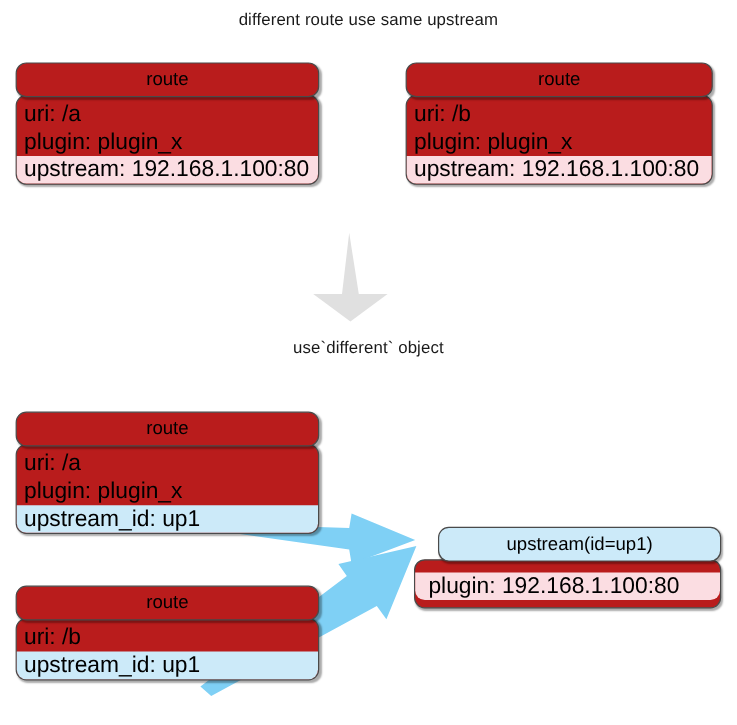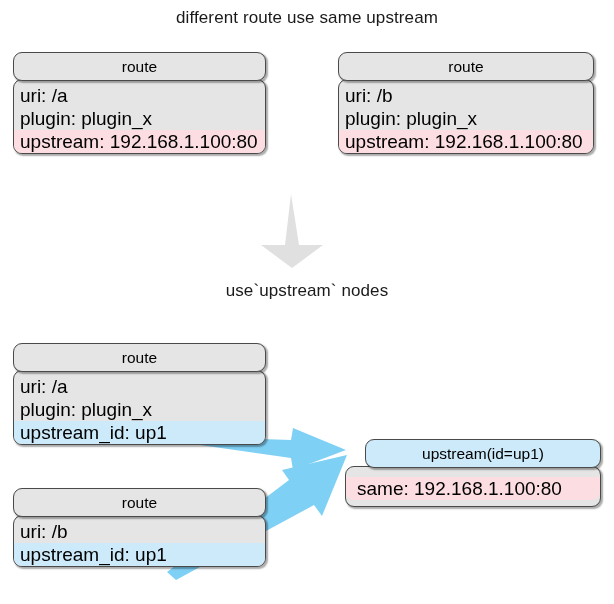--- a/index.html
+++ b/index.html
@@ -19,38 +19,38 @@
     position: absolute;
     left: 0; top: 0;
     width: 614px;
     height: 604px;
   }
 
   
   .caption {
     position: absolute;
     text-align: center;
-    font-size: 17px;
+    font-size: 14px;
     color: #1a1a1a;
     white-space: nowrap;
     letter-spacing: 0.1px;
   }
   #caption-top  { left: 0; top: 8px;  width: 614px; }
   #caption-mid  { left: 0; top: 281px; width: 614px; }
 
   
   .uml-box {
     position: absolute;
     box-sizing: border-box;
   }
   .uml-header, .uml-body {
     box-sizing: border-box;
     border: 1.2px solid #4a4a4a;
     border-radius: 9px;
-    background: #e5e5e5;
+    background: #b91c1c;
     box-shadow: 1.5px 1.5px 1.5px rgba(0,0,0,0.33);
   }
   .uml-header {
     height: 29px;
     line-height: 27px;
     text-align: center;
     font-size: 15.5px;
     position: relative;
     z-index: 2;
   }
@@ -118,21 +118,21 @@
 
   <div class="uml-box" id="route-top-right">
     <div class="uml-header">route</div>
     <div class="uml-body">
       <div class="uml-row">uri: /b</div>
       <div class="uml-row">plugin: plugin_x</div>
       <div class="uml-row row-pink">upstream: 192.168.1.100:80</div>
     </div>
   </div>
 
-  <div class="caption" id="caption-mid">use`upstream` nodes</div>
+  <div class="caption" id="caption-mid">use`different` object</div>
 
   <div class="uml-box" id="route-bottom-left">
     <div class="uml-header">route</div>
     <div class="uml-body">
       <div class="uml-row">uri: /a</div>
       <div class="uml-row">plugin: plugin_x</div>
       <div class="uml-row row-blue">upstream_id: up1</div>
     </div>
   </div>
 
@@ -140,21 +140,21 @@
     <div class="uml-header">route</div>
     <div class="uml-body">
       <div class="uml-row">uri: /b</div>
       <div class="uml-row row-blue">upstream_id: up1</div>
     </div>
   </div>
 
   <div class="uml-box" id="upstream-object">
     <div class="uml-header hdr-blue">upstream(id=up1)</div>
     <div class="uml-body">
-      <div class="uml-row row-pink">same: 192.168.1.100:80</div>
+      <div class="uml-row row-pink">plugin: 192.168.1.100:80</div>
     </div>
   </div>
 
   <svg id="arrows" viewBox="0 0 614 604" xmlns="http://www.w3.org/2000/svg">
 
     <polygon fill="#e0e0e0" points="291,194 299,245 323,245 292,268 261,245 285,245"></polygon>
 
     <polygon fill="#7fd0f5" points="198,437 291,440 293,428 346,450 293,470 291,458 200,445"></polygon>
 
     <polygon fill="#7fd0f5" points="167,572 289,480 282,470 347,455 322,516 314,505 176,580"></polygon>

